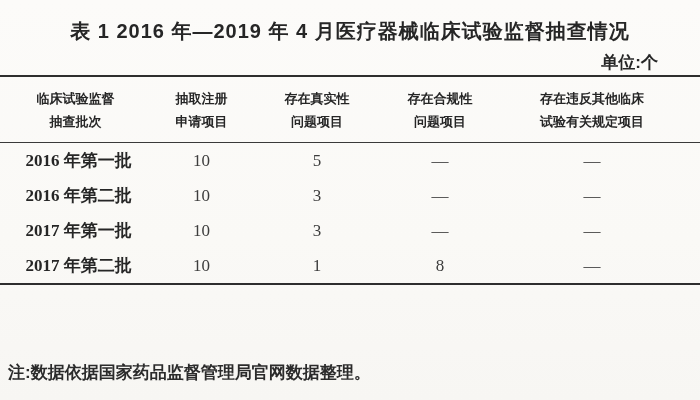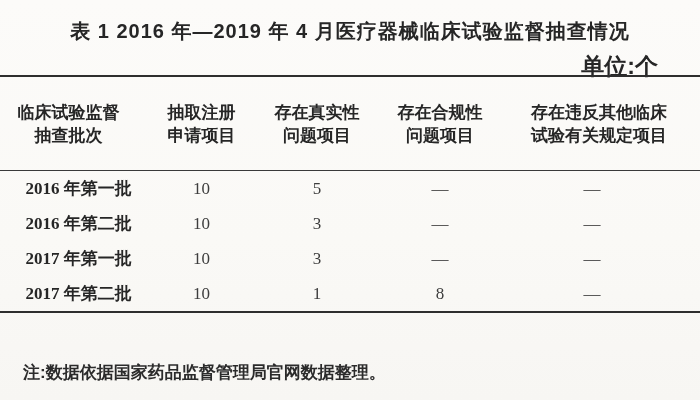--- a/index.html
+++ b/index.html
@@ -17,36 +17,36 @@
     top: 18px; left: 0; right: 0;
     text-align: center;
     font-size: 20px;
     font-weight: 700;
     letter-spacing: 1px;
     white-space: nowrap;
   }
   .unit {
     position: absolute;
     top: 51px; right: 42px;
-    font-size: 23px;
+    font-size: 17px;
     font-weight: 700;
   }
   table.grid {
     position: absolute;
     top: 75px; left: 0;
     width: 700px;
     border-collapse: collapse;
     table-layout: fixed;
     border-top: 2px solid #2e2e2e;
     border-bottom: 2px solid #2e2e2e;
   }
   table.grid thead th {
     height: 65px;
-    padding: 14px;
-    font-size: 17px;
+    padding: 0;
+    font-size: 13px;
     font-weight: 700;
     line-height: 23px;
     vertical-align: middle;
     text-align: center;
     border-bottom: 1px solid #3a3a3a;
     color: #262626;
   }
   table.grid tbody td {
     height: 35px;
     padding: 0;
@@ -59,21 +59,21 @@
   table.grid tbody td:first-child {
     font-weight: 700;
     color: #262626;
     padding-left: 12px;
   }
   table.grid th:last-child,
   table.grid tbody td:last-child { padding-right: 20px; }
   table.grid th:first-child { padding-left: 6px; }
   .note {
     position: absolute;
-    top: 361px; left: 23px;
+    top: 361px; left: 8px;
     font-size: 17px;
     font-weight: 700;
     color: #2b2b2b;
   }
 </style>
 </head>
 <body>
 
 <div class="sheet">
 

